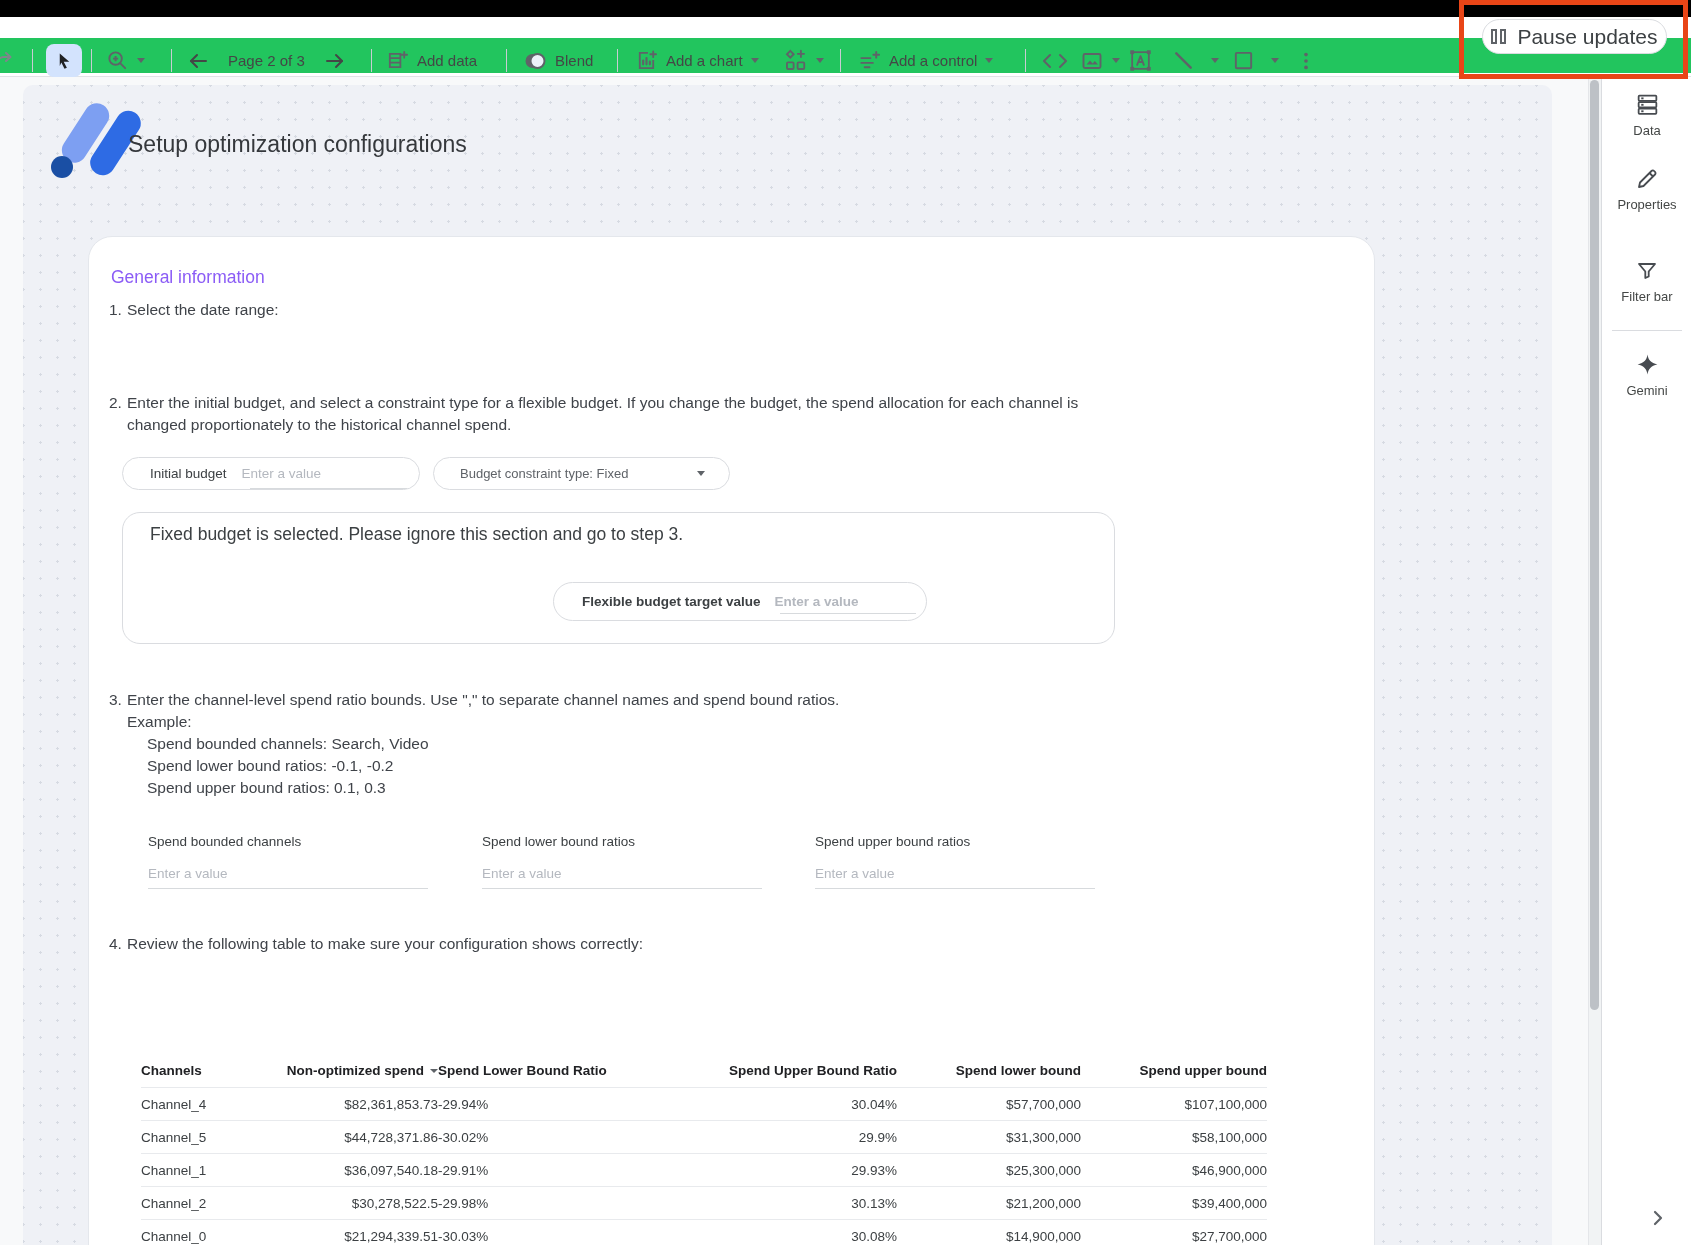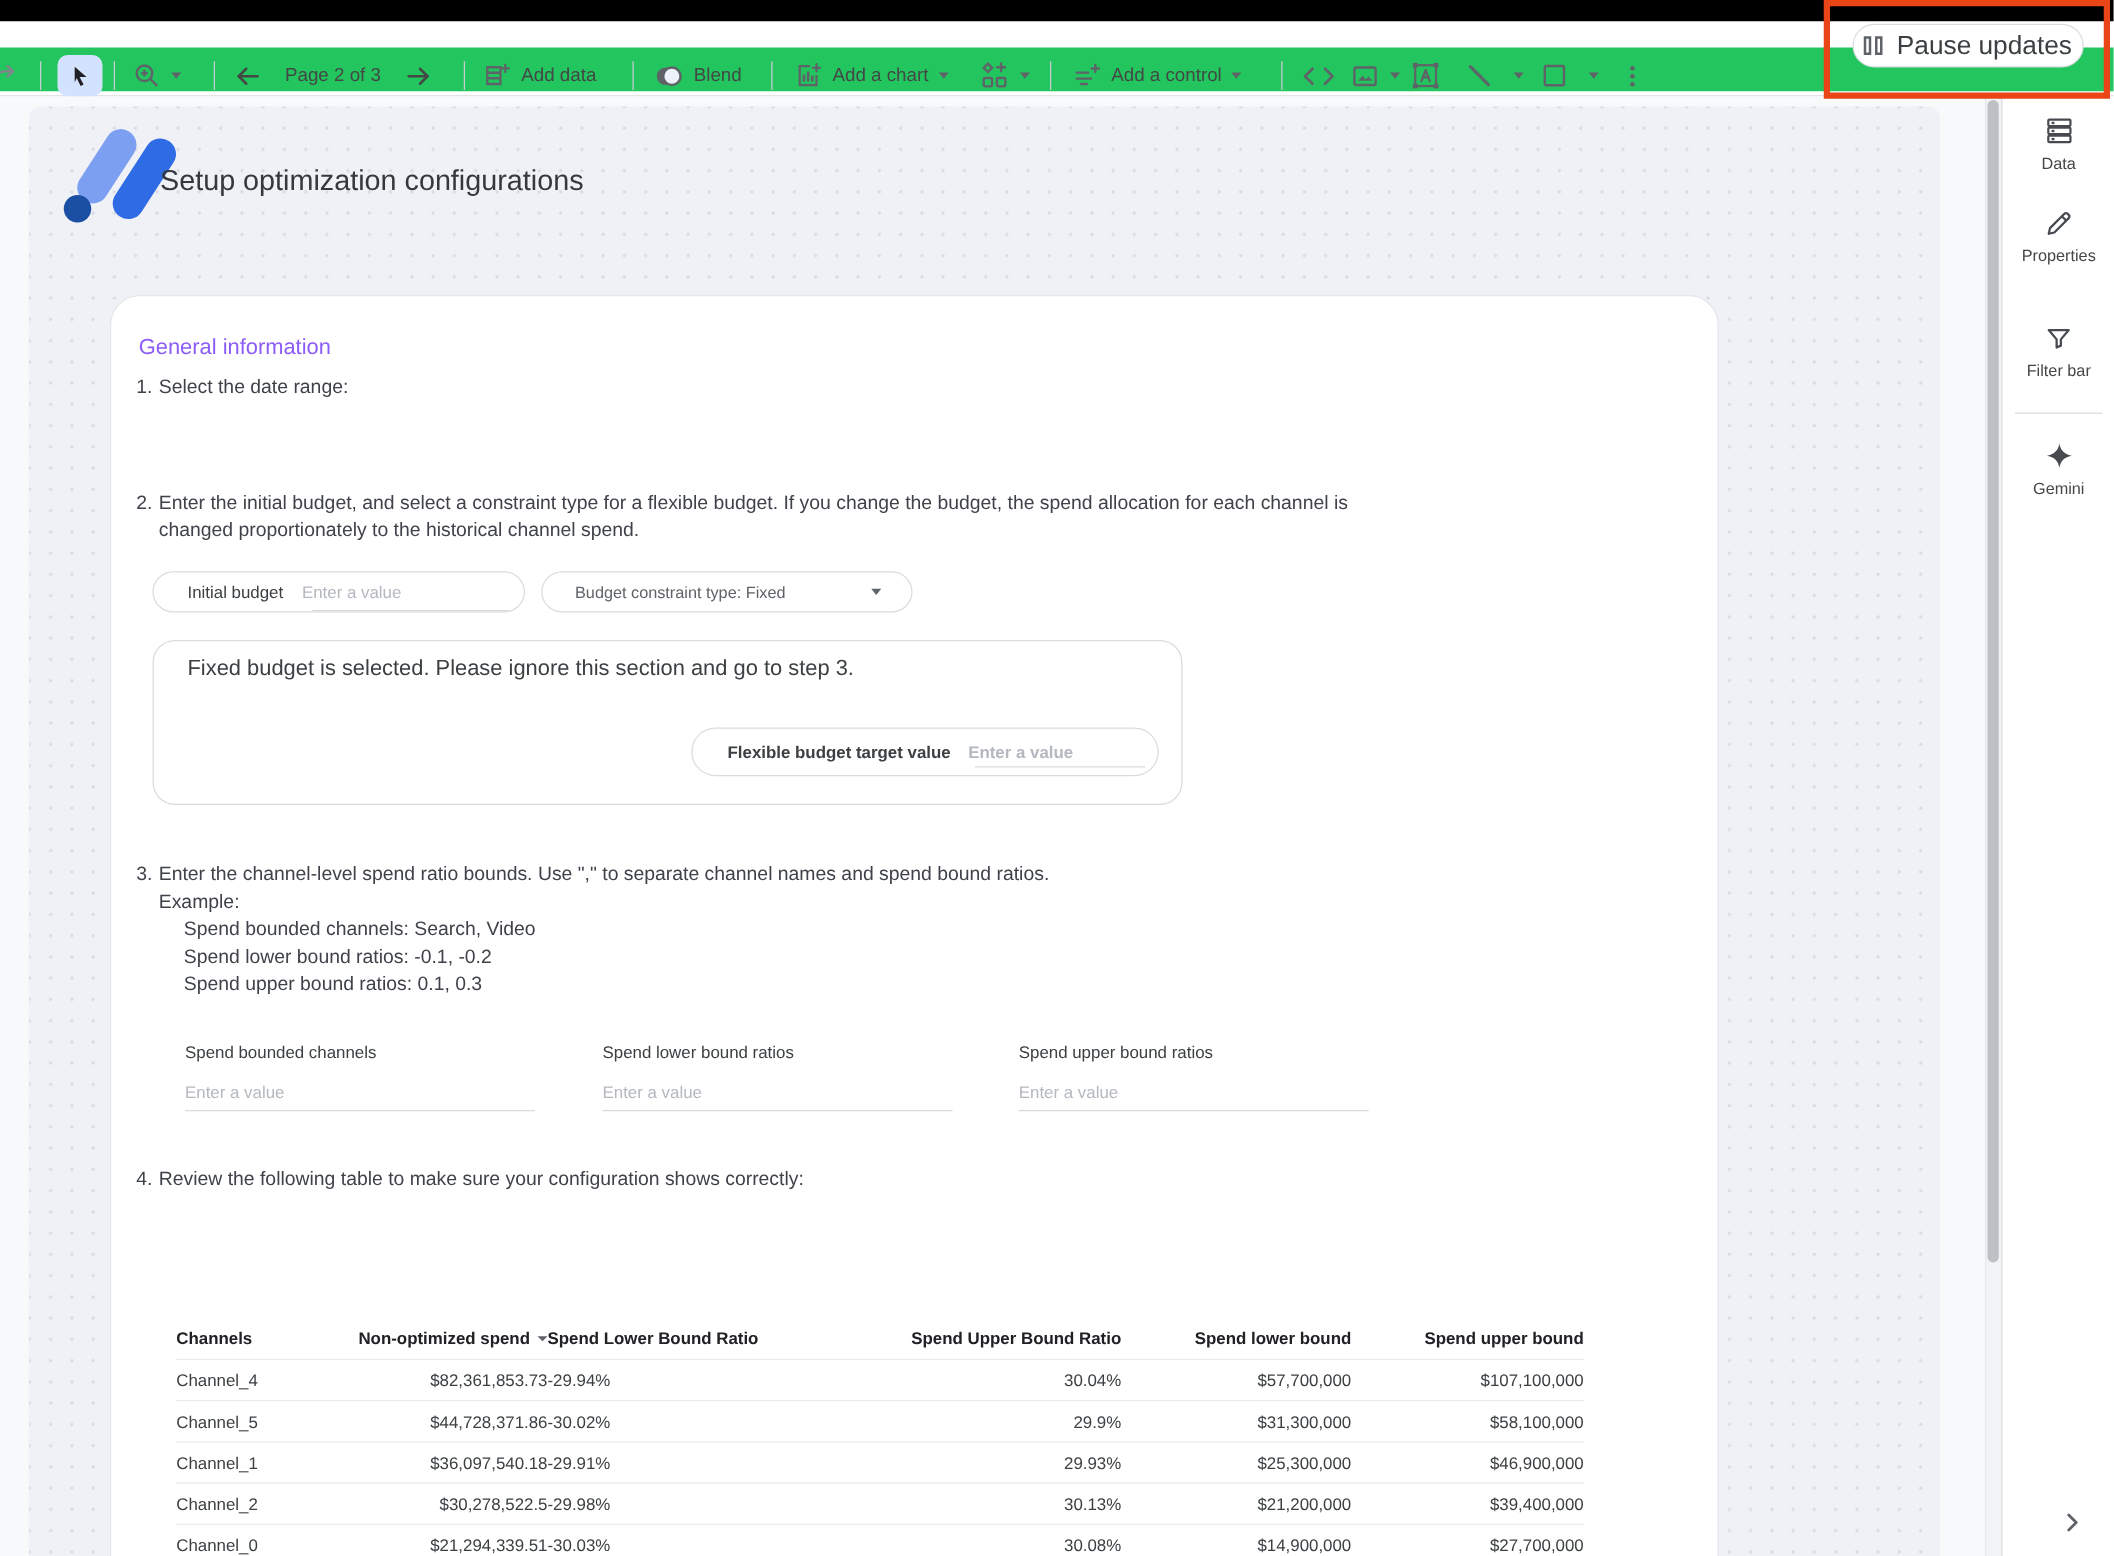--- a/index.html
+++ b/index.html
@@ -51,21 +51,21 @@
   .section-title { left:22px; top:30px; font-size:17.5px; color:#8b5cf6; }
   .step-line { font-size:15.5px; color:#3f4349; line-height:22px; display:flex; }
   .step-num { width:18px; flex:none; }
 
   .pill { position:absolute; border:1px solid #dadce0; border-radius:17px; background:#fff; display:flex; align-items:center; font-size:13px; color:#5f6368; }
   .pill .dark { color:#3c4043; font-size:13.5px; }
   .pill .ph { color:#b4b8bf; font-size:13.5px; }
   .pill .pill-caret { position:absolute; right:24px; }
   .underline { position:absolute; height:1px; background:#d7dadd; }
 
-  .fixed-box { left:33px; top:275px; width:824px; height:132px; border:1px solid #dadce0; border-radius:18px; background:#fff; }
+  .fixed-box { left:33px; top:275px; width:993px; height:132px; border:1px solid #dadce0; border-radius:18px; background:#fff; }
   .fixed-note { position:absolute; left:27px; top:11px; font-size:17.5px; color:#3c4043; }
 
   .field-label { font-size:13.5px; color:#3c4043; }
   .field-ph { font-size:13.5px; color:#b4b8bf; }
 
   
   .cfg-table { left:52px; top:817px; width:1126px; }
   .trow { display:flex; align-items:center; height:33px; font-size:13.5px; color:#3c4043; }
   .trow + .trow { border-top:1px solid #e8eaed; }
   .thead { font-weight:700; color:#202124; border-top:none !important; }

